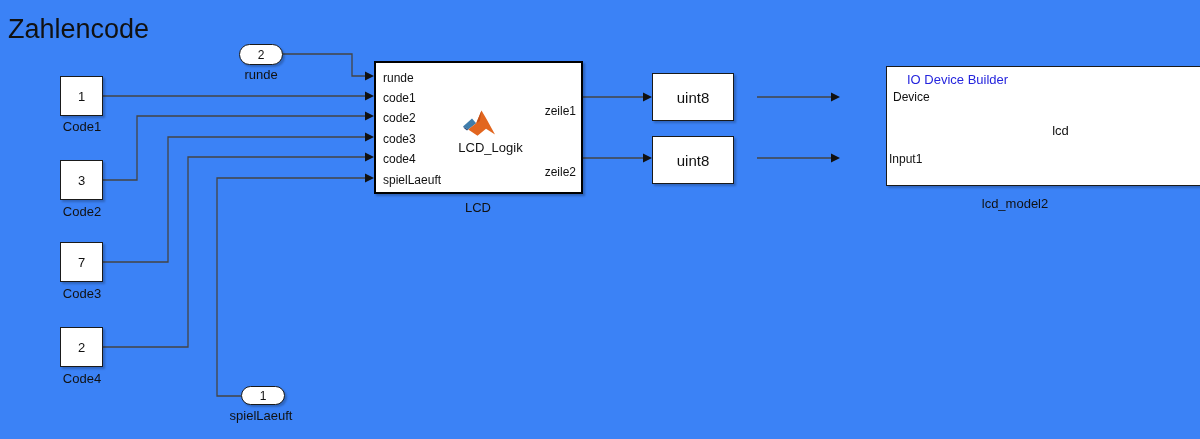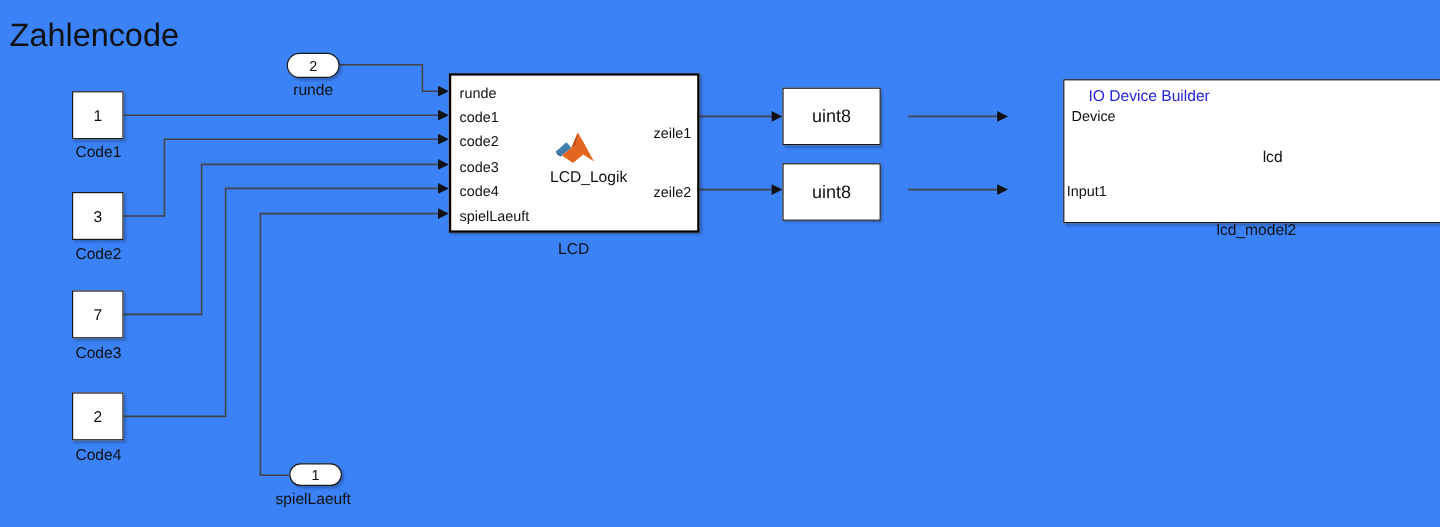--- a/index.html
+++ b/index.html
@@ -173,21 +173,21 @@
   <div class="blk-label" style="left:261px; top:408px;">spielLaeuft</div>
 
   <div class="lcd-block">
     <div class="port-label port-in" style="top:8px;">runde</div>
     <div class="port-label port-in" style="top:28px;">code1</div>
     <div class="port-label port-in" style="top:48px;">code2</div>
     <div class="port-label port-in" style="top:69px;">code3</div>
     <div class="port-label port-in" style="top:89px;">code4</div>
     <div class="port-label port-in" style="top:110px;">spielLaeuft</div>
     <div class="port-label port-out" style="top:41px;">zeile1</div>
-    <div class="port-label port-out" style="top:90px;">zeile2</div>
+    <div class="port-label port-out" style="top:102px;">zeile2</div>
     <svg class="lcd-logo" viewBox="0 0 34 29">
       <polygon fill="#3f7dab" points="1,17.5 10,9.5 14.2,14.2 6.2,20.5"></polygon>
       <polygon fill="#24477a" points="1,17.5 6.2,20.5 5,21.5 2.4,19.6"></polygon>
       <polygon fill="#e2661f" points="6.2,20.5 14.2,14.2 19.5,1.5 24.5,10 33,25.5 24,19.8 15.5,26.8"></polygon>
       <polygon fill="#c2511a" points="14.2,14.2 19.5,1.5 17.8,12.1"></polygon>
     </svg>
     <div class="lcd-fn">LCD_Logik</div>
   </div>
   <div class="blk-label" style="left:478px; top:200px;">LCD</div>
 
@@ -197,15 +197,15 @@
   <div class="blk uint8" style="top:136px;">
     <span>uint8</span>
   </div>
 
   <div class="io-block">
     <div class="io-header">IO Device Builder</div>
     <div class="port-label" style="left:6px; top:23px;">Device</div>
     <div class="port-label" style="left:2px; top:85px;">Input1</div>
     <div class="io-center">lcd</div>
   </div>
-  <div class="blk-label" style="left:1015px; top:184px;margin-left:32px;">lcd_model2</div>
+  <div class="blk-label" style="left:1015px; top:196px;">lcd_model2</div>
 
 </div>
 
 </body></html>

